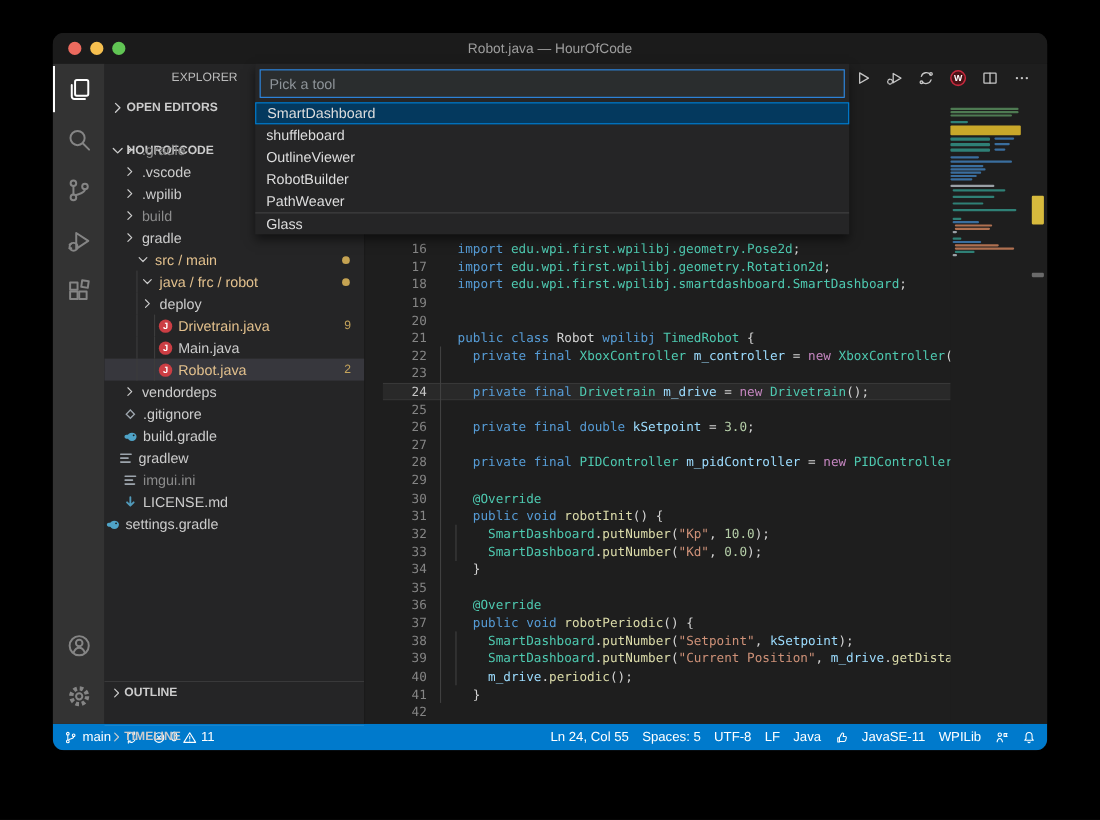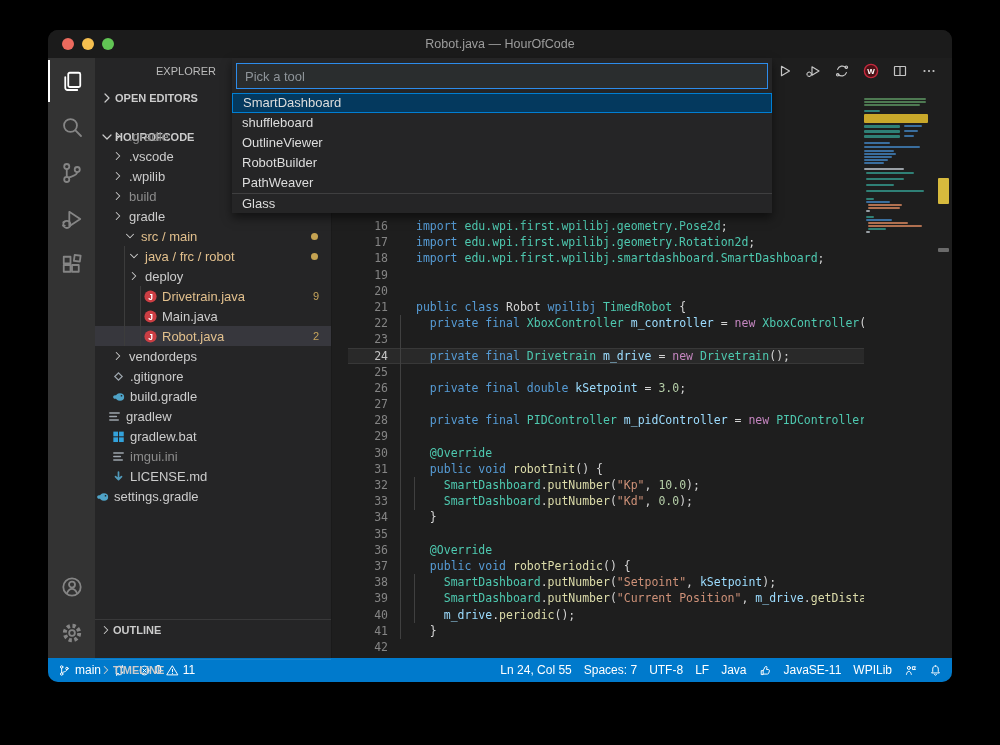--- a/index.html
+++ b/index.html
@@ -314,32 +314,20 @@
           </div>
           <div class="tree-row normal" style="padding-left: 12px;">
             <span class="ticon" style="display: inline-flex; align-items: center; justify-content: center; width: 15px; height: 15px;">
               <svg viewBox="0 0 16 16" stroke="#9da5ad" stroke-width="1.6" stroke-linecap="round" style="width: 15px; height: 15px;">
                 <path d="M3 4.2h10M3 8h7M3 11.8h9"></path>
               </svg>
             </span>
             <span class="tlabel">gradlew</span>
             <span class="spacer"></span>
           </div>
-          <div class="tree-row normal" style="padding-left: 16px;">
-            <span class="ticon" style="display: inline-flex; align-items: center; justify-content: center; width: 15px; height: 15px;">
-              <svg viewBox="0 0 16 16" fill="#33A3DC" style="width: 15px; height: 15px;">
-                <rect x="2.5" y="2.8" width="5" height="5"></rect>
-                <rect x="8.6" y="2.8" width="5" height="5"></rect>
-                <rect x="2.5" y="8.9" width="5" height="5"></rect>
-                <rect x="8.6" y="8.9" width="5" height="5"></rect>
-              </svg>
-            </span>
-            <span class="tlabel">gradlew.bat</span>
-            <span class="spacer"></span>
-          </div>
           <div class="tree-row ignored" style="padding-left: 16px;">
             <span class="ticon" style="display: inline-flex; align-items: center; justify-content: center; width: 15px; height: 15px;">
               <svg viewBox="0 0 16 16" stroke="#9da5ad" stroke-width="1.6" stroke-linecap="round" style="width: 15px; height: 15px;">
                 <path d="M3 4.2h10M3 8h7M3 11.8h9"></path>
               </svg>
             </span>
             <span class="tlabel">imgui.ini</span>
             <span class="spacer"></span>
           </div>
           <div class="tree-row normal" style="padding-left: 16px;">
@@ -557,21 +545,21 @@
             </svg>
           </span>
           <span>11</span>
         </div>
       </div>
     <div class="sb-group" id="sb-right">
         <div class="sb-item">
           <span>Ln 24, Col 55</span>
         </div>
         <div class="sb-item">
-          <span>Spaces: 7</span>
+          <span>Spaces: 5</span>
         </div>
         <div class="sb-item">
           <span>UTF-8</span>
         </div>
         <div class="sb-item">
           <span>LF</span>
         </div>
         <div class="sb-item">
           <span>Java</span>
         </div>

